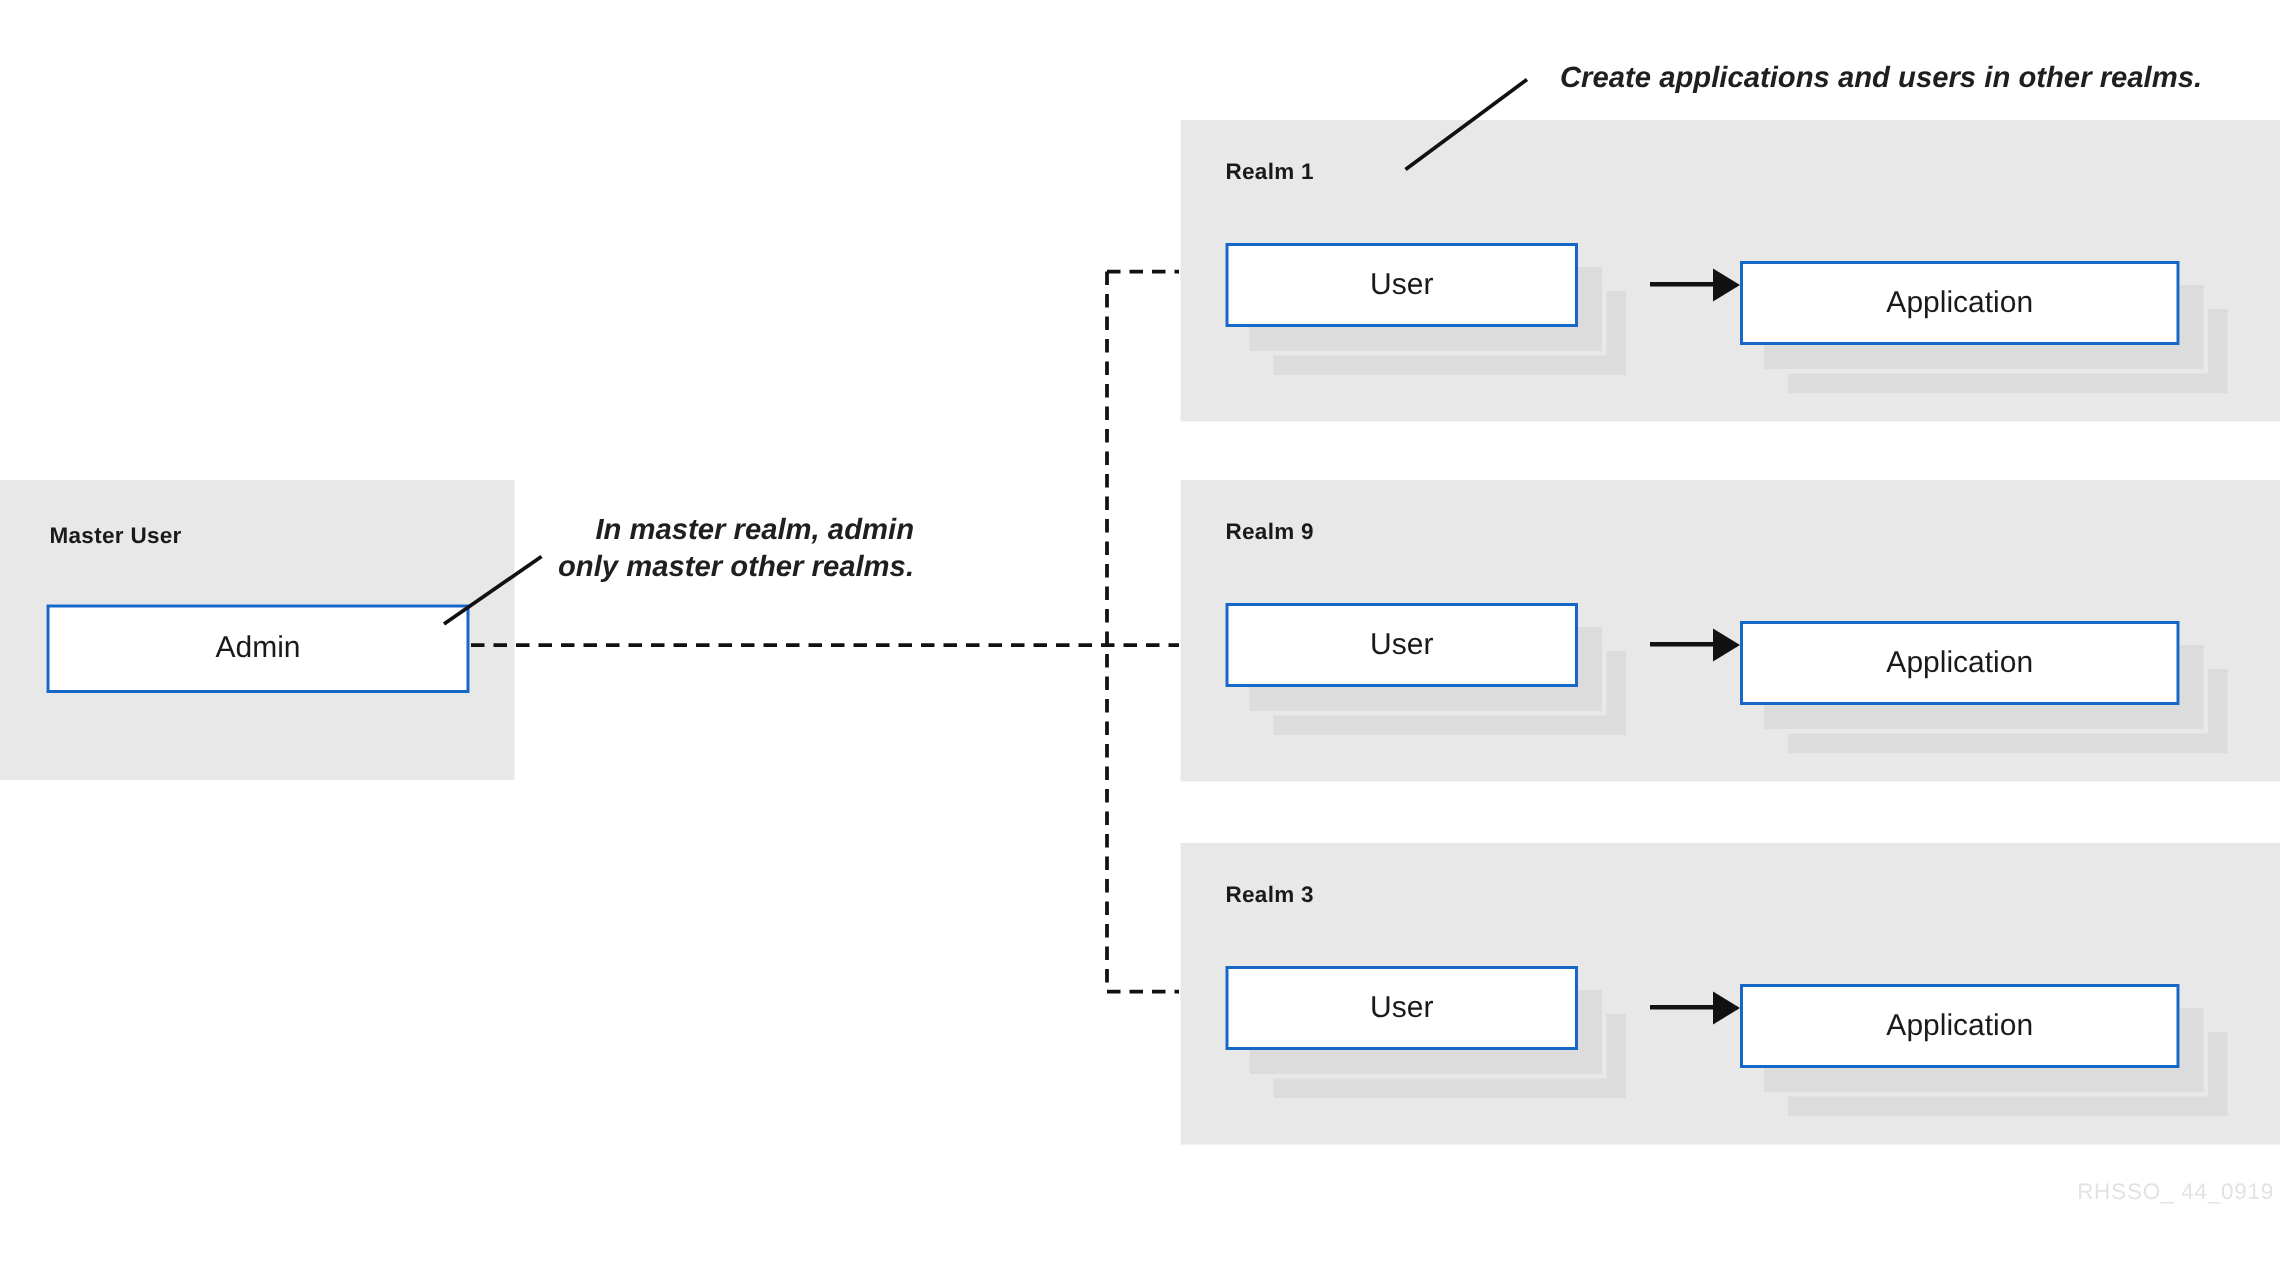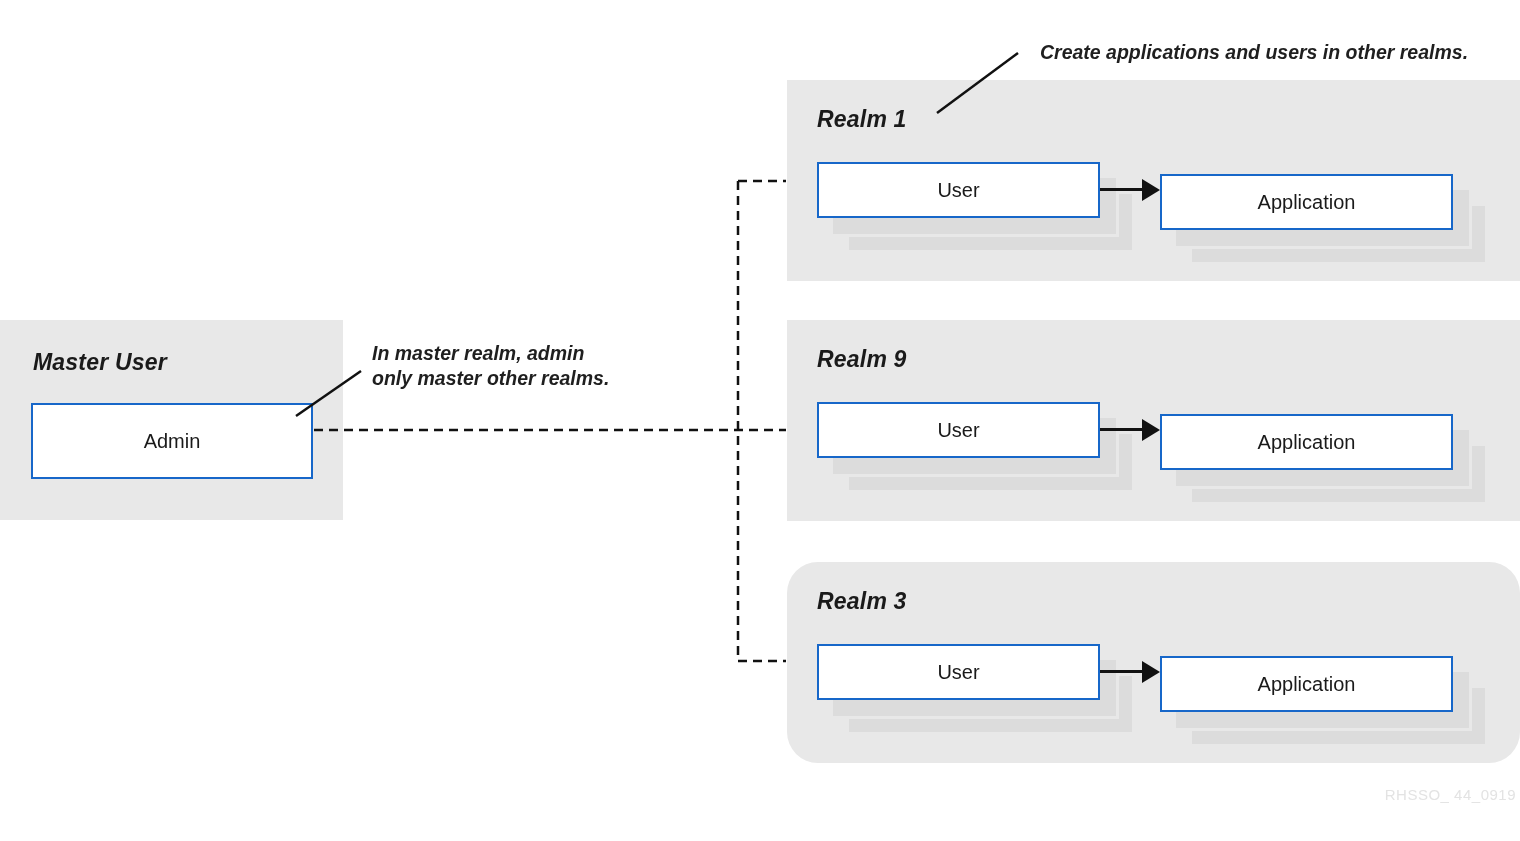--- a/index.html
+++ b/index.html
@@ -6,45 +6,45 @@
     --panel-bg:#e8e8e8; --shadow:#dcdcdc; --box-border:#1767c9; --box-bg:#ffffff;
     --text:#1a1a1a; --line:#111111; --watermark:#e3e3e3;
   }
   html,body{margin:0;padding:0;background:#ffffff;}
   body{font-family:"Liberation Sans", sans-serif;}
   .canvas{position:relative;width:1520px;height:841px;background:#ffffff;overflow:hidden;}
 
   .panel{position:absolute;background:var(--panel-bg);}
   .master{left:0;top:320px;width:343px;height:200px;}
   .realm{left:787px;width:733px;height:201px;}
-  .r1{top:80px;} .r2{top:320px;} .r3{top:562px;border-radius:31px;}
+  .r1{top:80px;} .r2{top:320px;} .r3{top:562px;}
 
-  .panel-title{position:absolute;left:30px;top:26px;font-size:23px;font-weight:bold;color:var(--text);letter-spacing:0.2px;font-style:italic;}
+  .panel-title{position:absolute;left:30px;top:26px;font-size:15px;font-weight:bold;color:var(--text);letter-spacing:0.2px;}
   .master .panel-title{left:33px;top:29px;}
 
   .group{position:absolute;}
-  .admin-group{left:31px;top:83px;width:282px;height:76px;}
-  .user-group{left:30px;top:82px;width:283px;height:56px;}
+  .admin-group{left:31px;top:83px;width:282px;height:59px;}
+  .user-group{left:30px;top:82px;width:235px;height:56px;}
   .app-group{left:373px;top:82px;width:293px;height:56px;margin-top:12px;}
 
   .shadow{position:absolute;width:100%;height:100%;background:var(--shadow);box-shadow:0 0 0 3px var(--panel-bg);}
   .s1{left:16px;top:16px;z-index:1;}
   .s2{left:32px;top:32px;z-index:0;}
 
   .box{position:absolute;left:0;top:0;right:0;bottom:0;z-index:2;background:var(--box-bg);
        border:2px solid var(--box-border);display:flex;align-items:center;justify-content:center;
        font-size:20px;color:var(--text);}
 
   .arrow{position:absolute;left:313px;top:99px;width:60px;height:22px;z-index:3;}
   .arrow-line{position:absolute;left:0;top:9px;width:46px;height:3px;background:var(--line);}
   .arrow-head{position:absolute;right:0;top:0;width:0;height:0;
               border-left:18px solid var(--line);border-top:11px solid transparent;border-bottom:11px solid transparent;}
 
   .annotation{position:absolute;font-style:italic;font-size:19.5px;color:#1f1f1f;line-height:25px;white-space:nowrap;font-weight:bold;}
-  .master-note{left:372px;top:341px;}
+  .master-note{left:372px;top:341px;text-align:right;}
   .create-note{left:1040px;top:40px;}
 
   .overlay{position:absolute;left:0;top:0;pointer-events:none;z-index:4;}
   .dash{stroke:var(--line);stroke-width:2.5;stroke-dasharray:9 6;fill:none;}
   .solid{stroke:var(--line);stroke-width:2.5;fill:none;}
 
   .watermark{position:absolute;right:4px;top:786px;font-size:15px;color:var(--watermark);letter-spacing:0.5px;}
 </style>
 </head>
 <body>

